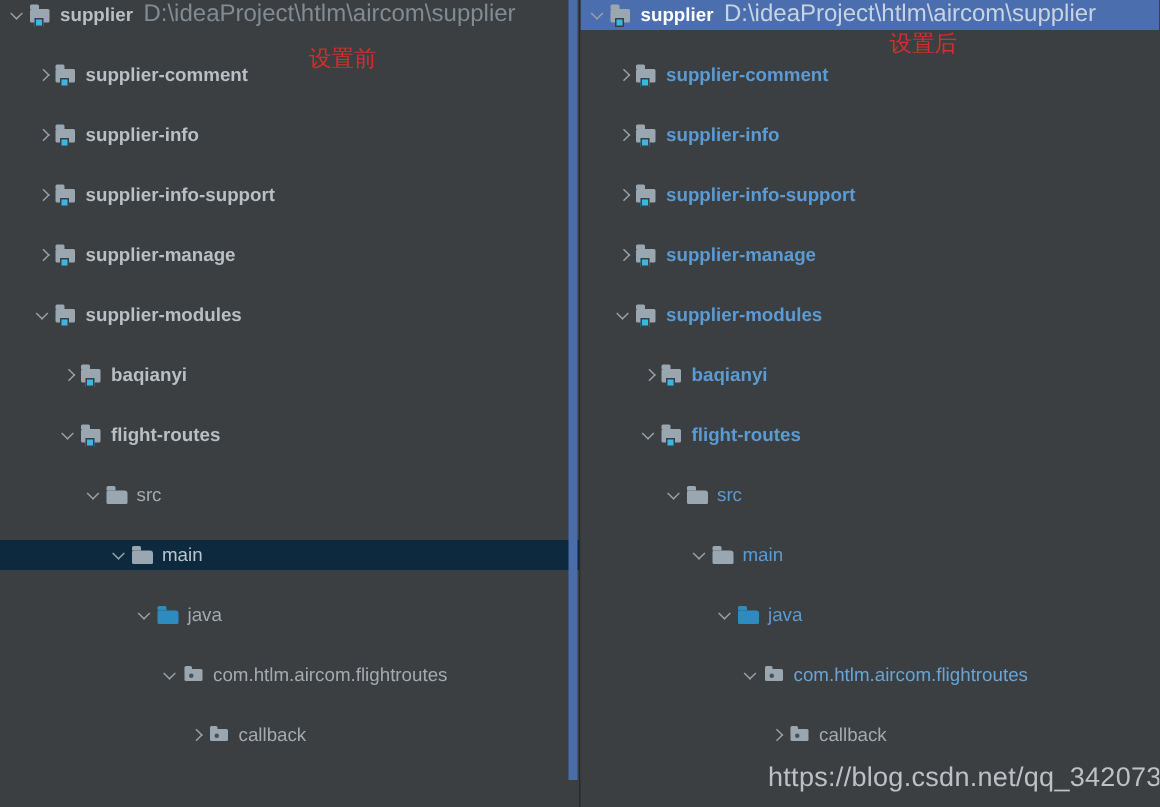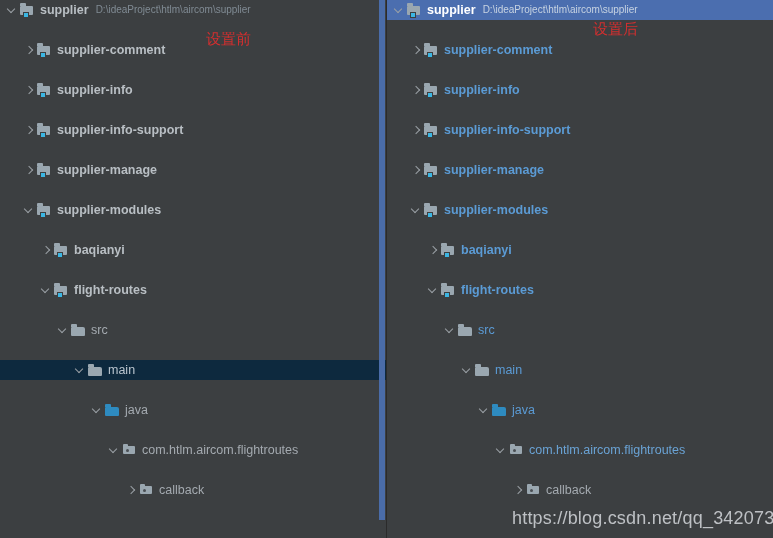--- a/index.html
+++ b/index.html
@@ -56,21 +56,21 @@
   .ico.module .f1{position:absolute;left:0;top:3px;width:13px;height:9px;background:#9aa7b0;border-radius:1px;}
   .ico.module .f2{position:absolute;left:0;top:0.5px;width:6px;height:3px;background:#9aa7b0;border-radius:1px 1px 0 0;}
   .ico.module .badge{position:absolute;left:3px;top:9px;width:6px;height:6px;background:#3cb6e3;border:1px solid #3c3f41;box-sizing:border-box;}
 
   
   .ico.package .f1{position:absolute;left:0.5px;top:3.5px;width:12px;height:8px;background:#9aa7b0;border-radius:1px;}
   .ico.package .f2{position:absolute;left:0.5px;top:1.5px;width:5px;height:2.5px;background:#9aa7b0;border-radius:1px 1px 0 0;}
   .ico.package .dot{position:absolute;left:3.5px;top:6px;width:3px;height:3px;background:#4a4f54;border-radius:50%;}
 
   .label{font-size:12.5px;color:#a9b7c6;}
-  .path{font-size:10px;color:#808b94;margin-left:7px;}
+  .path{font-size:16px;color:#808b94;margin-left:7px;}
 
   
   .left .label{color:#b3b9be;}
   .left .label.module{color:#b9bfc4;font-weight:bold;}
   .left .label.dir{color:#a4aab0;}
   .left .label.java{color:#a4aab0;}
   .left .label.pkg{color:#a4aab0;}
 
   
   .right .label{color:#b3b9be;}

